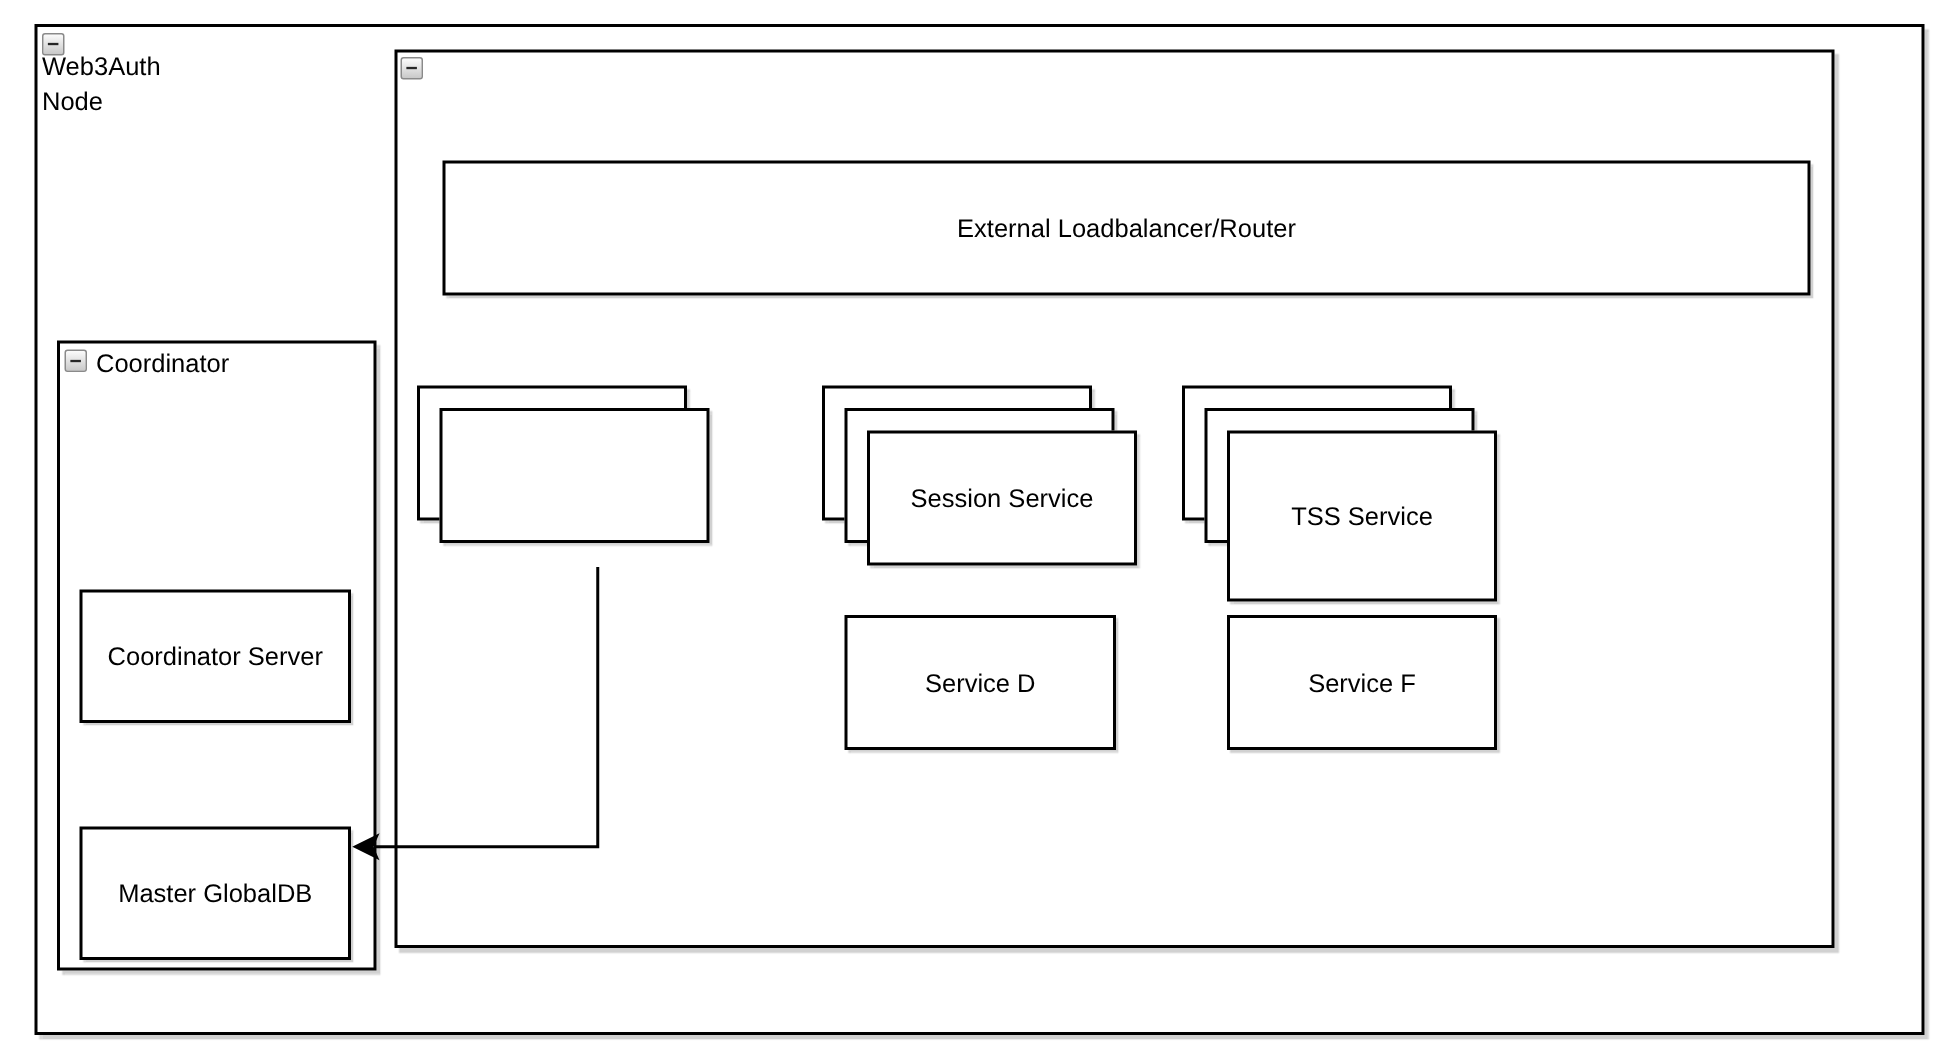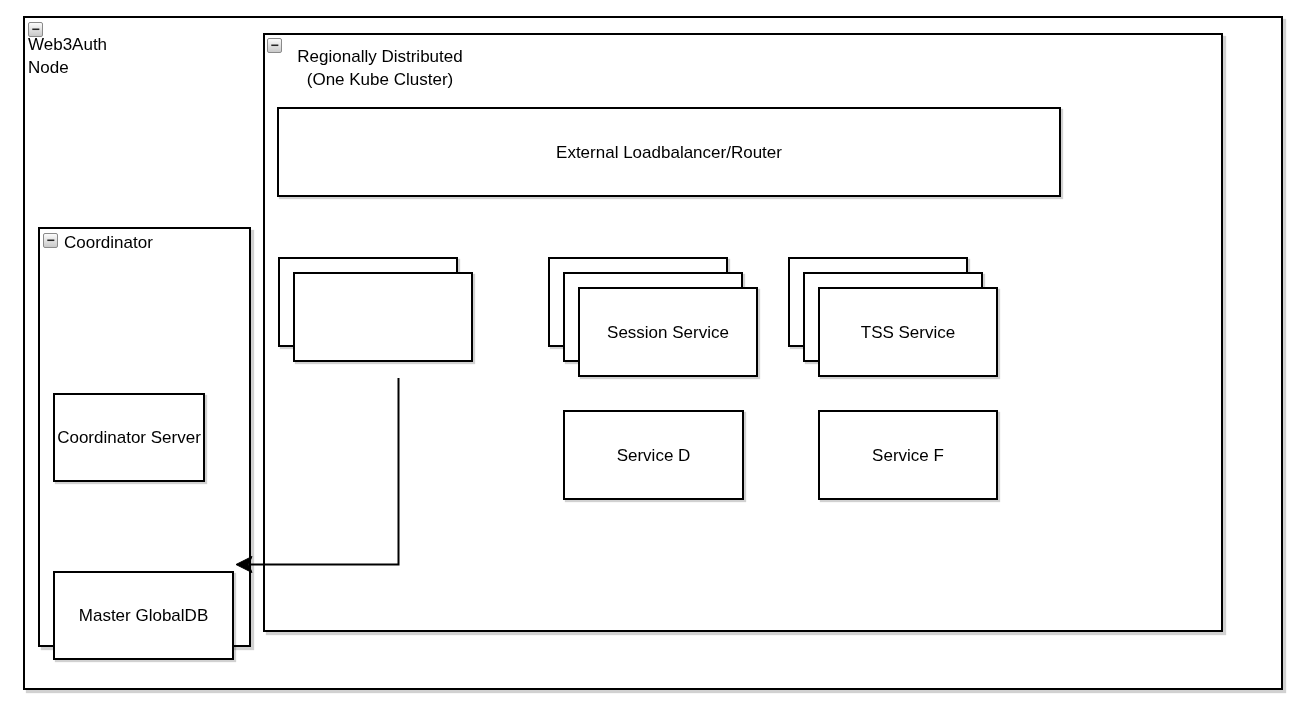--- a/index.html
+++ b/index.html
@@ -80,42 +80,40 @@
   </div>
   <div class="diagram-label" style="left:28px; top:33px; width:140px; text-align:left">Web3Auth
 Node</div>
 
   <div class="container" style="left:38px; top:227px; width:213px; height:420px"></div>
   <div class="collapse-btn" style="left:43px; top:233px">
     <span>−</span>
   </div>
   <div class="diagram-label" style="left:64px; top:231px">Coordinator</div>
 
-  <div class="shape labelled" style="left:53px; top:393px; width:152px; height:89px">Coordinator Server</div>
-  <div class="shape labelled" style="left:53px; top:571px; width:181px; height:89px">Master GlobalDB</div>
+  <div class="shape labelled" style="left:53px; top:393px; width:181px; height:89px">Coordinator Server</div>
+  <div class="shape labelled" style="left:53px; top:551px; width:181px; height:89px">Master GlobalDB</div>
 
   <div class="container" style="left:263px; top:33px; width:960px; height:599px"></div>
   <div class="collapse-btn" style="left:267px; top:38px">
     <span>−</span>
   </div>
-  <div class="diagram-label" style="left:292px; top:45px; width:176px; text-align:center">Regionally Distributed
-(One Kube Cluster)</div>
 
-  <div class="shape labelled" style="left:277px; top:107px; width:784px; height:90px">External Loadbalancer/Router</div>
+  <div class="shape labelled" style="left:295px; top:107px; width:912px; height:90px">External Loadbalancer/Router</div>
 
   <div class="shape" style="left:278px; top:257px; width:180px; height:90px"></div>
   <div class="shape" style="left:293px; top:272px; width:180px; height:90px"></div>
 
   <div class="shape" style="left:548px; top:257px; width:180px; height:90px"></div>
   <div class="shape" style="left:563px; top:272px; width:180px; height:90px"></div>
   <div class="shape labelled" style="left:578px; top:287px; width:180px; height:90px">Session Service</div>
 
   <div class="shape" style="left:788px; top:257px; width:180px; height:90px"></div>
   <div class="shape" style="left:803px; top:272px; width:180px; height:90px"></div>
-  <div class="shape labelled" style="left:818px; top:287px; width:180px; height:90px">TSS Service</div>
+  <div class="shape labelled" style="left:818px; top:287px; width:180px; height:114px">TSS Service</div>
 
   <div class="shape labelled" style="left:818px; top:410px; width:180px; height:90px">Service F</div>
   <div class="shape labelled" style="left:563px; top:410px; width:181px; height:90px">Service D</div>
 
   <svg class="edge-layer" viewBox="0 0 1302 708">
     <path d="M 398.5 378 L 398.5 564.5 L 250 564.5" fill="none" stroke="#000000" stroke-width="2"></path>
     <polygon points="236,564.5 252,556.5 248.5,564.5 252,572.5" fill="#000000" stroke="#000000" stroke-width="1"></polygon>
   </svg>
 
 </div>

